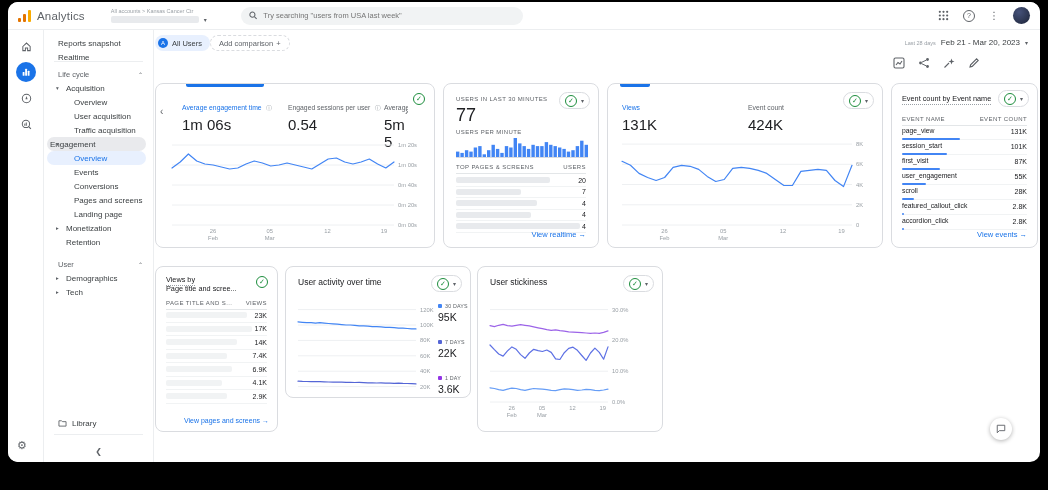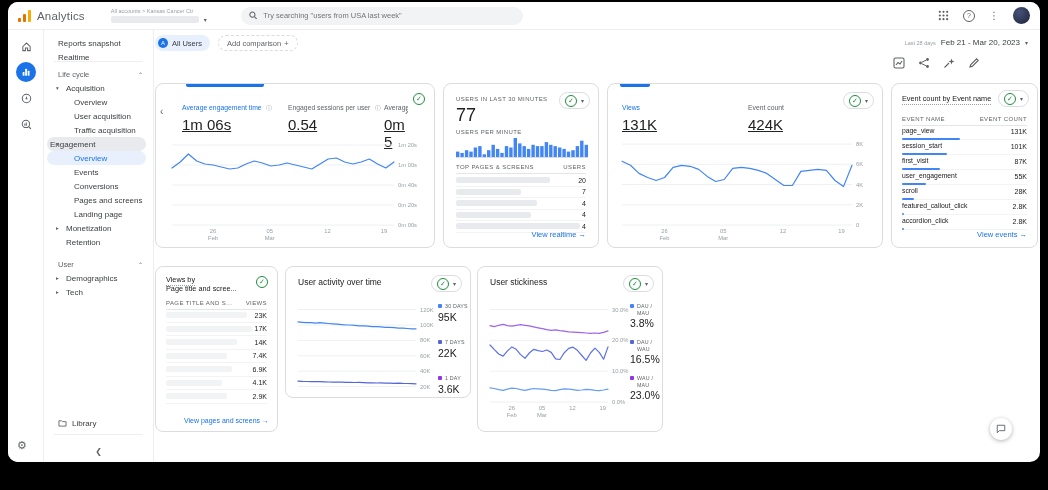--- a/index.html
+++ b/index.html
@@ -44,21 +44,21 @@
   .sb-sec .sec-caret { position:absolute; right:10px; font-size:6px; color:#5f6368; }
   .tree-arrow { position:absolute; left:12px; font-size:5.5px; color:#5f6368; }
   .sb-div { position:absolute; left:10px; right:10px; height:1px; background:#eceef0; }
   .pill-active { background:#e8f0fe; border-radius:14px; left:3px; right:7px; color:#1a73e8; }
   .pill-active .sb-label { padding-left:27px; }
   .pill-gray { background:#e9eaed; border-radius:14px; left:3px; right:7px; }
   .lib-icon { margin:0 5px 0 14px; }
   .collapse { position:absolute; bottom:6px; left:0; right:0; text-align:center; font-size:8px; color:#5f6368; cursor:pointer; }
 
   
-  .chip-row { position:absolute; left:147px; top:33px; display:flex; gap:8px; align-items:center; }
+  .chip-row { position:absolute; left:147px; top:33px; display:flex; align-items:center; }
   .chip-all { display:flex; align-items:center; gap:4px; background:#e8f0fe; border-radius:9px; height:16px; padding:0 8px 0 3px; cursor:pointer; }
   .chip-a { width:10px; height:10px; background:#1a73e8; color:#fff; border-radius:50%; font-size:6px; display:flex; align-items:center; justify-content:center; }
   .chip-all span.t { font-size:7.5px; color:#3c4043; }
   .chip-add { display:flex; align-items:center; gap:3px; border:1px dashed #dadce0; border-radius:9px; height:16px; padding:0 8px; font-size:7.5px; color:#5f6368; cursor:pointer; }
   .date-blk { position:absolute; right:12px; top:36px; display:flex; align-items:center; gap:5px; cursor:pointer; }
   .date-hint { font-size:5.5px; color:#9aa0a6; }
   .date-rng { font-size:8px; color:#3c4043; }
   .page-title { position:absolute; left:147px; top:52px; font-size:14px; color:#202124; }
   .title-icons { position:absolute; right:60px; top:55px; display:flex; gap:13px; color:#5f6368; }
   .title-icons svg { cursor:pointer; }
@@ -69,21 +69,21 @@
   #card2 { left:435px; top:81px; width:156px; height:165px; }
   #card3 { left:599px; top:81px; width:276px; height:165px; }
   #card4 { left:883px; top:81px; width:147px; height:165px; }
   #cardA { left:147px; top:264px; width:123px; height:166px; }
   #cardB { left:277px; top:264px; width:186px; height:132px; }
   #cardC { left:469px; top:264px; width:186px; height:166px; }
 
   .uc { font-size:6px; letter-spacing:.4px; color:#5f6368; text-transform:uppercase; }
   .metric-label { font-size:6.8px; color:#5f6368; white-space:nowrap; }
   .metric-label.sel { color:#1a73e8; }
-  .metric-val { font-size:15px; color:#202124; margin-top:2px;text-decoration:underline; }
+  .metric-val { font-size:15px; color:#202124; margin-top:2px; }
   .info-i { font-size:6px; color:#9aa0a6; }
   .tab-ind { position:absolute; top:0; height:3px; background:#1a73e8; border-radius:0 0 2px 2px; }
   .badge { width:12px; height:12px; border:1.2px solid #1e8e3e; border-radius:50%; color:#1e8e3e; font-size:7px; display:flex; align-items:center; justify-content:center; background:#fff; }
   .badge-solo { position:absolute; right:9px; top:9px; cursor:pointer; }
   .badge-pill { position:absolute; right:8px; top:8px; border:1px solid #dadce0; border-radius:10px; height:17px; padding:0 5px; display:flex; align-items:center; gap:4px; cursor:pointer; background:#fff; }
   .chev { position:absolute; font-size:10px; color:#5f6368; cursor:pointer; }
   .chart { position:absolute; }
   .link { position:absolute; font-size:7.5px; color:#1a73e8; cursor:pointer; white-space:nowrap; }
   .thead { position:absolute; display:flex; justify-content:space-between; border-bottom:1px solid #e3e6e8; padding-bottom:3px; }
   .rows { position:absolute; }
@@ -299,21 +299,21 @@
       <span class="info-i">ⓘ</span>
       <div class="metric-val">1m 06s</div>
     </div>
     <div style="position:absolute;left:132px;top:12px">
       <span class="metric-label">Engaged sessions per user</span>
       <span class="info-i">ⓘ</span>
       <div class="metric-val">0.54</div>
     </div>
     <div style="position:absolute;left:228px;top:12px;width:24px;overflow:hidden">
       <span class="metric-label">Average</span>
-      <div class="metric-val">0m 5</div>
+      <div class="metric-val">5m 5</div>
     </div>
     <div class="chev" style="left:249px;top:22px">›</div>
     <div class="badge badge-solo">
           <span>✓</span>
         </div>
     <div class="chart" style="left:14px;top:52px;width:254px;height:106px"><svg width="254" height="106" font-family="Liberation Sans, sans-serif">
             <line x1="2" x2="224" y1="9.0" y2="9.0" stroke="#eef0f2"></line>
             <text x="228" y="11" font-size="5.8" fill="#9aa0a6">1m 20s</text>
             <line x1="2" x2="224" y1="29.0" y2="29.0" stroke="#eef0f2"></line>
             <text x="228" y="31" font-size="5.8" fill="#9aa0a6">1m 00s</text>
@@ -617,43 +617,20 @@
             <text x="23.8" y="109" text-anchor="middle" font-size="5.8" fill="#9aa0a6">26</text>
             <text x="23.8" y="116" text-anchor="middle" font-size="5.8" fill="#9aa0a6">Feb</text>
             <text x="53.9" y="109" text-anchor="middle" font-size="5.8" fill="#9aa0a6">05</text>
             <text x="53.9" y="116" text-anchor="middle" font-size="5.8" fill="#9aa0a6">Mar</text>
             <text x="84.6" y="109" text-anchor="middle" font-size="5.8" fill="#9aa0a6">12</text>
             <text x="114.7" y="109" text-anchor="middle" font-size="5.8" fill="#9aa0a6">19</text>
             <polyline points="2.0,24.6 6.4,25.6 10.7,24.3 15.1,23.4 19.5,24.6 23.9,25.2 28.2,24.3 32.6,23.7 37.0,24.3 41.3,24.9 45.7,25.9 50.1,26.8 54.4,27.7 58.8,28.6 63.2,29.3 67.6,28.9 71.9,29.6 76.3,30.2 80.7,30.8 85.0,31.1 89.4,31.4 93.8,31.7 98.1,32.0 102.5,32.3 106.9,32.0 111.3,32.3 115.6,31.4 120.0,29.9" fill="none" stroke="#9c64e8" stroke-width="1.2" stroke-linejoin="round" stroke-linecap="round"></polyline>
             <polyline points="2.0,44.0 6.4,48.7 10.7,53.0 15.1,55.1 19.5,49.9 23.9,45.9 28.2,48.3 32.6,53.6 37.0,57.3 41.3,52.0 45.7,48.3 50.1,49.6 54.4,50.5 58.8,49.0 63.2,51.4 67.6,57.9 71.9,58.5 76.3,51.7 80.7,47.4 85.0,46.2 89.4,49.3 93.8,54.5 98.1,59.4 102.5,52.0 106.9,47.1 111.3,51.4 115.6,58.2 120.0,45.9" fill="none" stroke="#5e71e4" stroke-width="1.2" stroke-linejoin="round" stroke-linecap="round"></polyline>
             <polyline points="2.0,86.8 6.4,87.5 10.7,88.7 15.1,89.3 19.5,88.1 23.9,87.1 28.2,87.5 32.6,88.7 37.0,89.3 41.3,88.4 45.7,87.5 50.1,87.8 54.4,88.1 58.8,88.7 63.2,89.3 67.6,89.6 71.9,88.7 76.3,87.8 80.7,88.1 85.0,88.7 89.4,89.3 93.8,89.0 98.1,88.4 102.5,88.7 106.9,89.3 111.3,89.6 115.6,89.0 120.0,88.1" fill="none" stroke="#669df6" stroke-width="1.2" stroke-linejoin="round" stroke-linecap="round"></polyline>
           </svg></div>
-    <div class="legend" style="left:152px;top:36px;height:120px">
-      <div class="leg-entry" style="top:0">
-        <div class="leg-top">
-              <span class="leg-dot" style="background: rgb(66, 133, 244);"></span>
-              <span class="leg-label">DAU / MAU</span>
-            </div>
-        <div class="leg-val">3.8%</div>
-      </div>
-      <div class="leg-entry" style="top:36px">
-        <div class="leg-top">
-              <span class="leg-dot" style="background: rgb(85, 102, 214);"></span>
-              <span class="leg-label">DAU / WAU</span>
-            </div>
-        <div class="leg-val">16.5%</div>
-      </div>
-      <div class="leg-entry" style="top:72px">
-        <div class="leg-top">
-              <span class="leg-dot" style="background: rgb(147, 52, 230);"></span>
-              <span class="leg-label">WAU / MAU</span>
-            </div>
-        <div class="leg-val">23.0%</div>
-      </div>
-    </div>
   </div>
 
   <div class="fab">
     <svg width="10" height="10" viewBox="0 0 12 12">
           <path d="M1.5 1.5 H10.5 V8 H4 L1.5 10.5 Z" fill="none" stroke="#5f6368" stroke-width="1.1"></path>
         </svg>
   </div>
 
 </div>
 </div>

